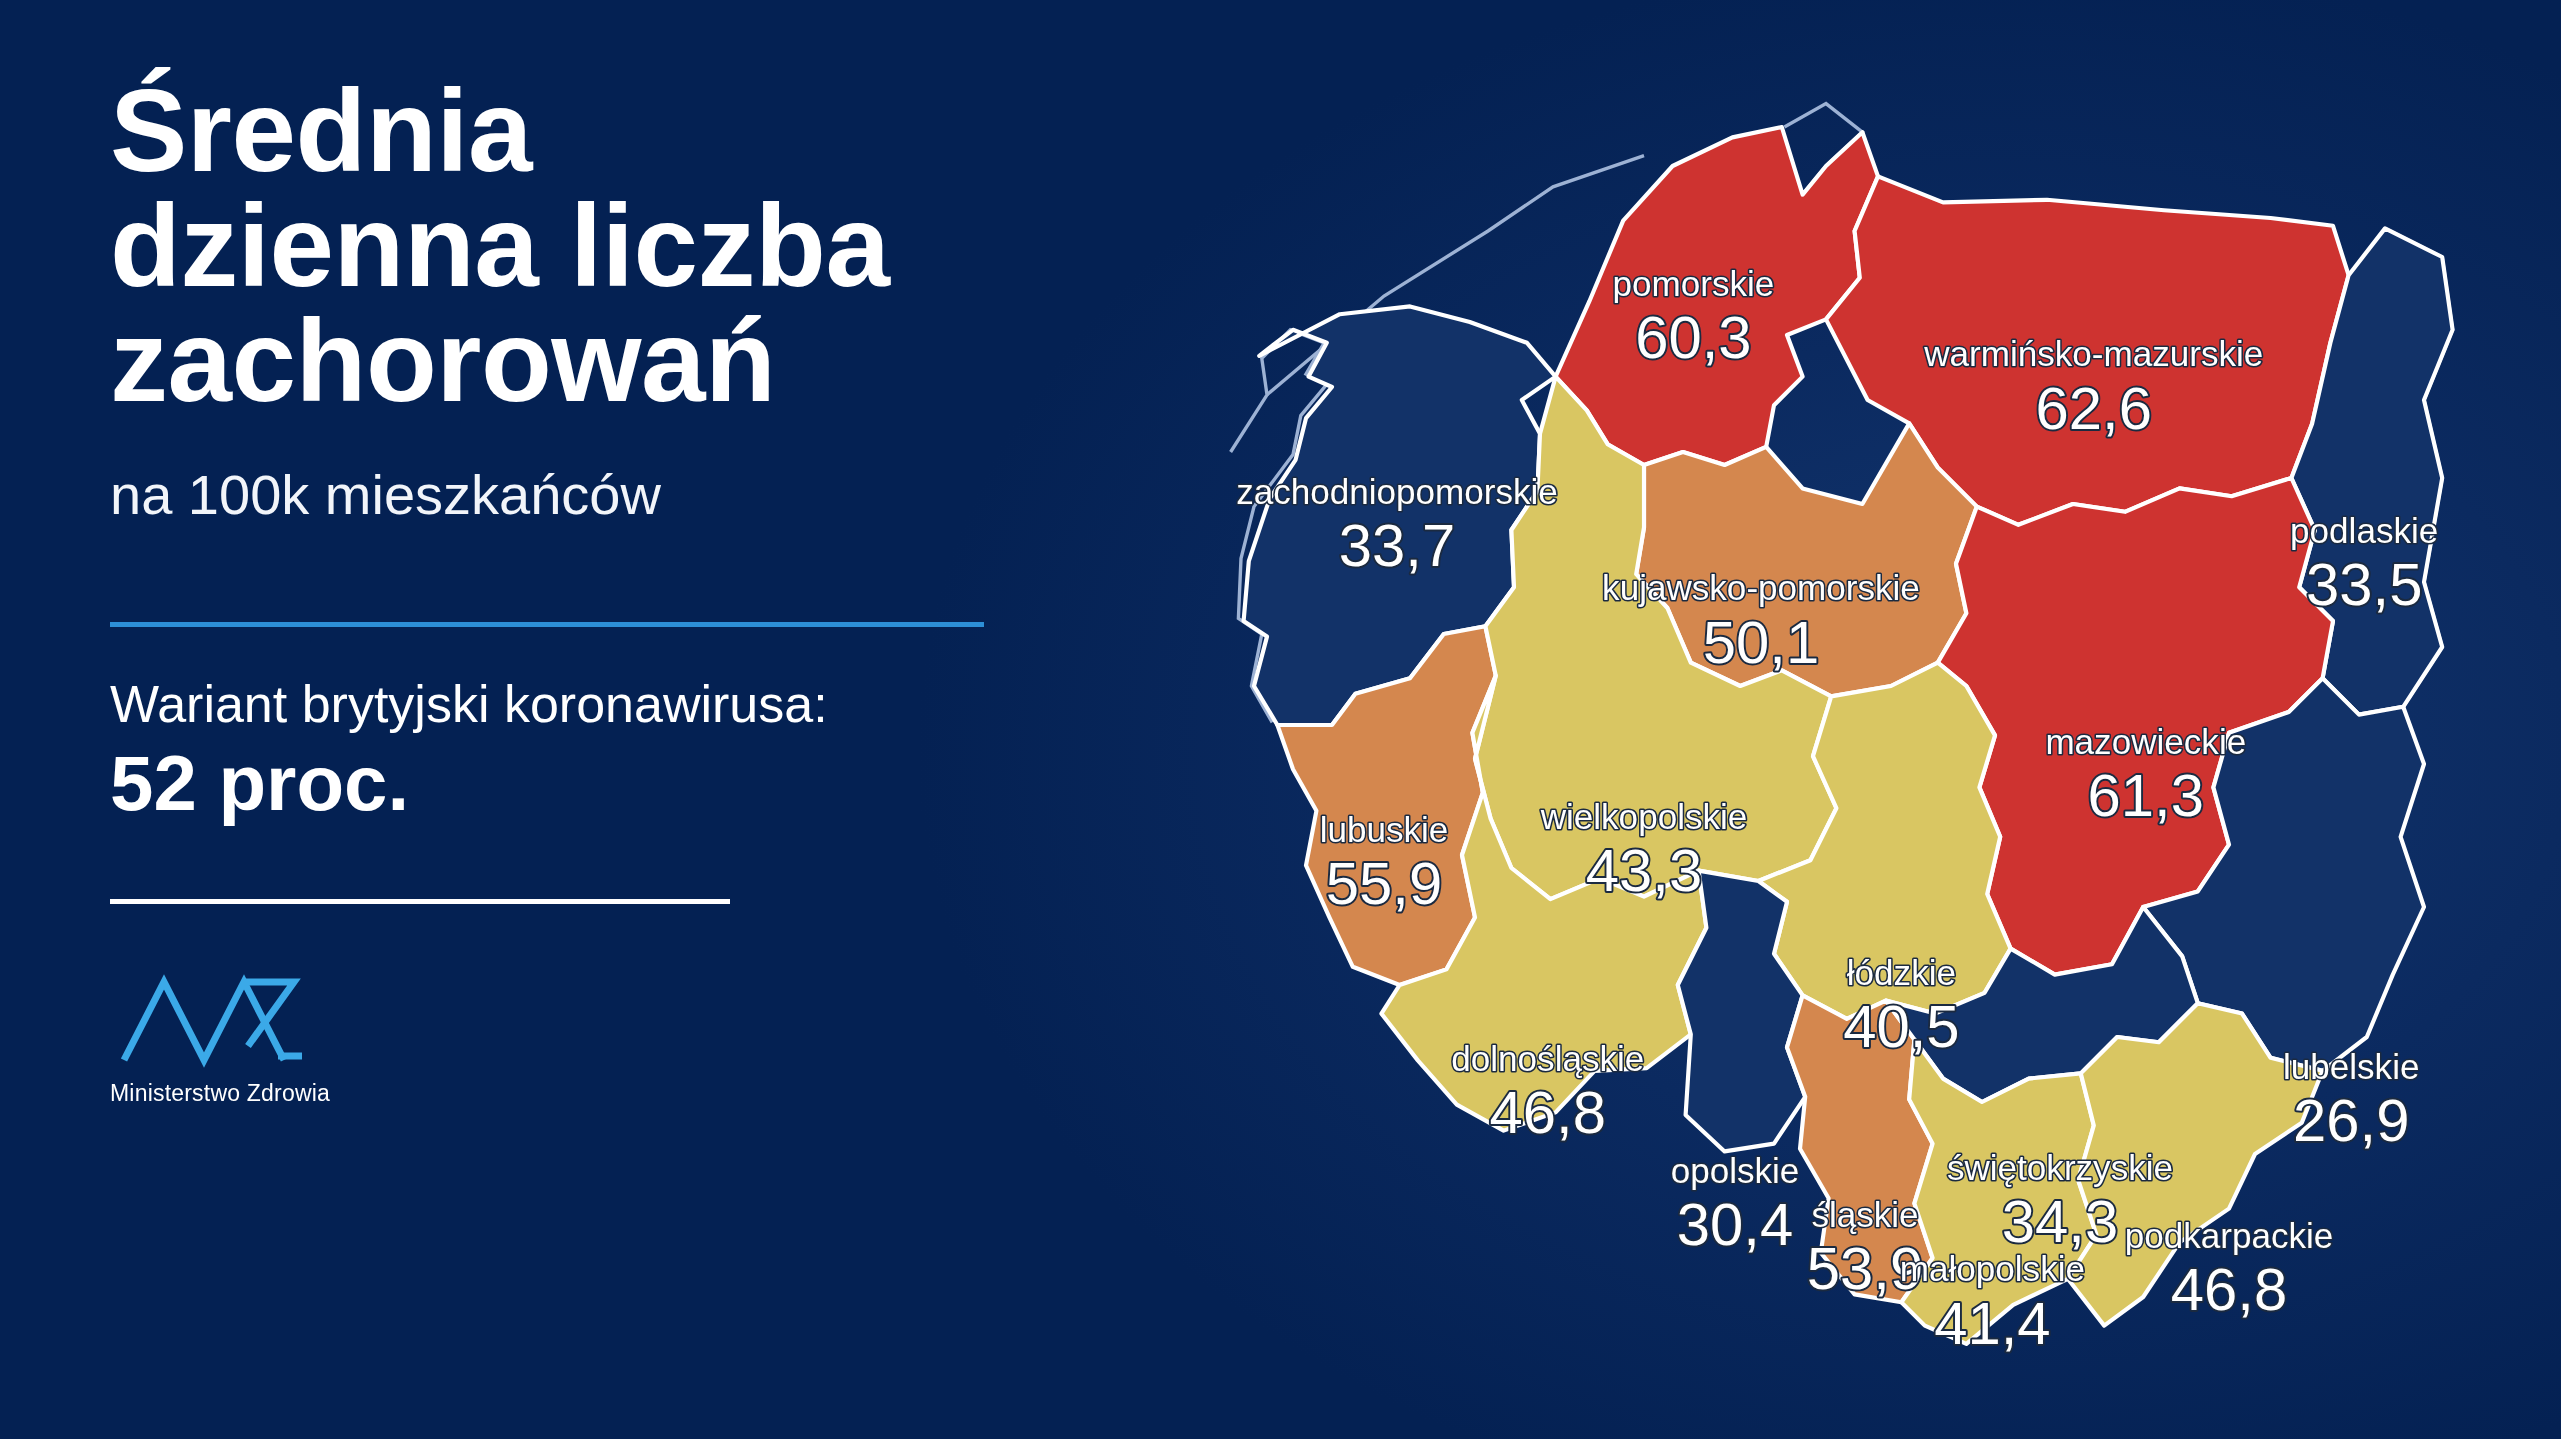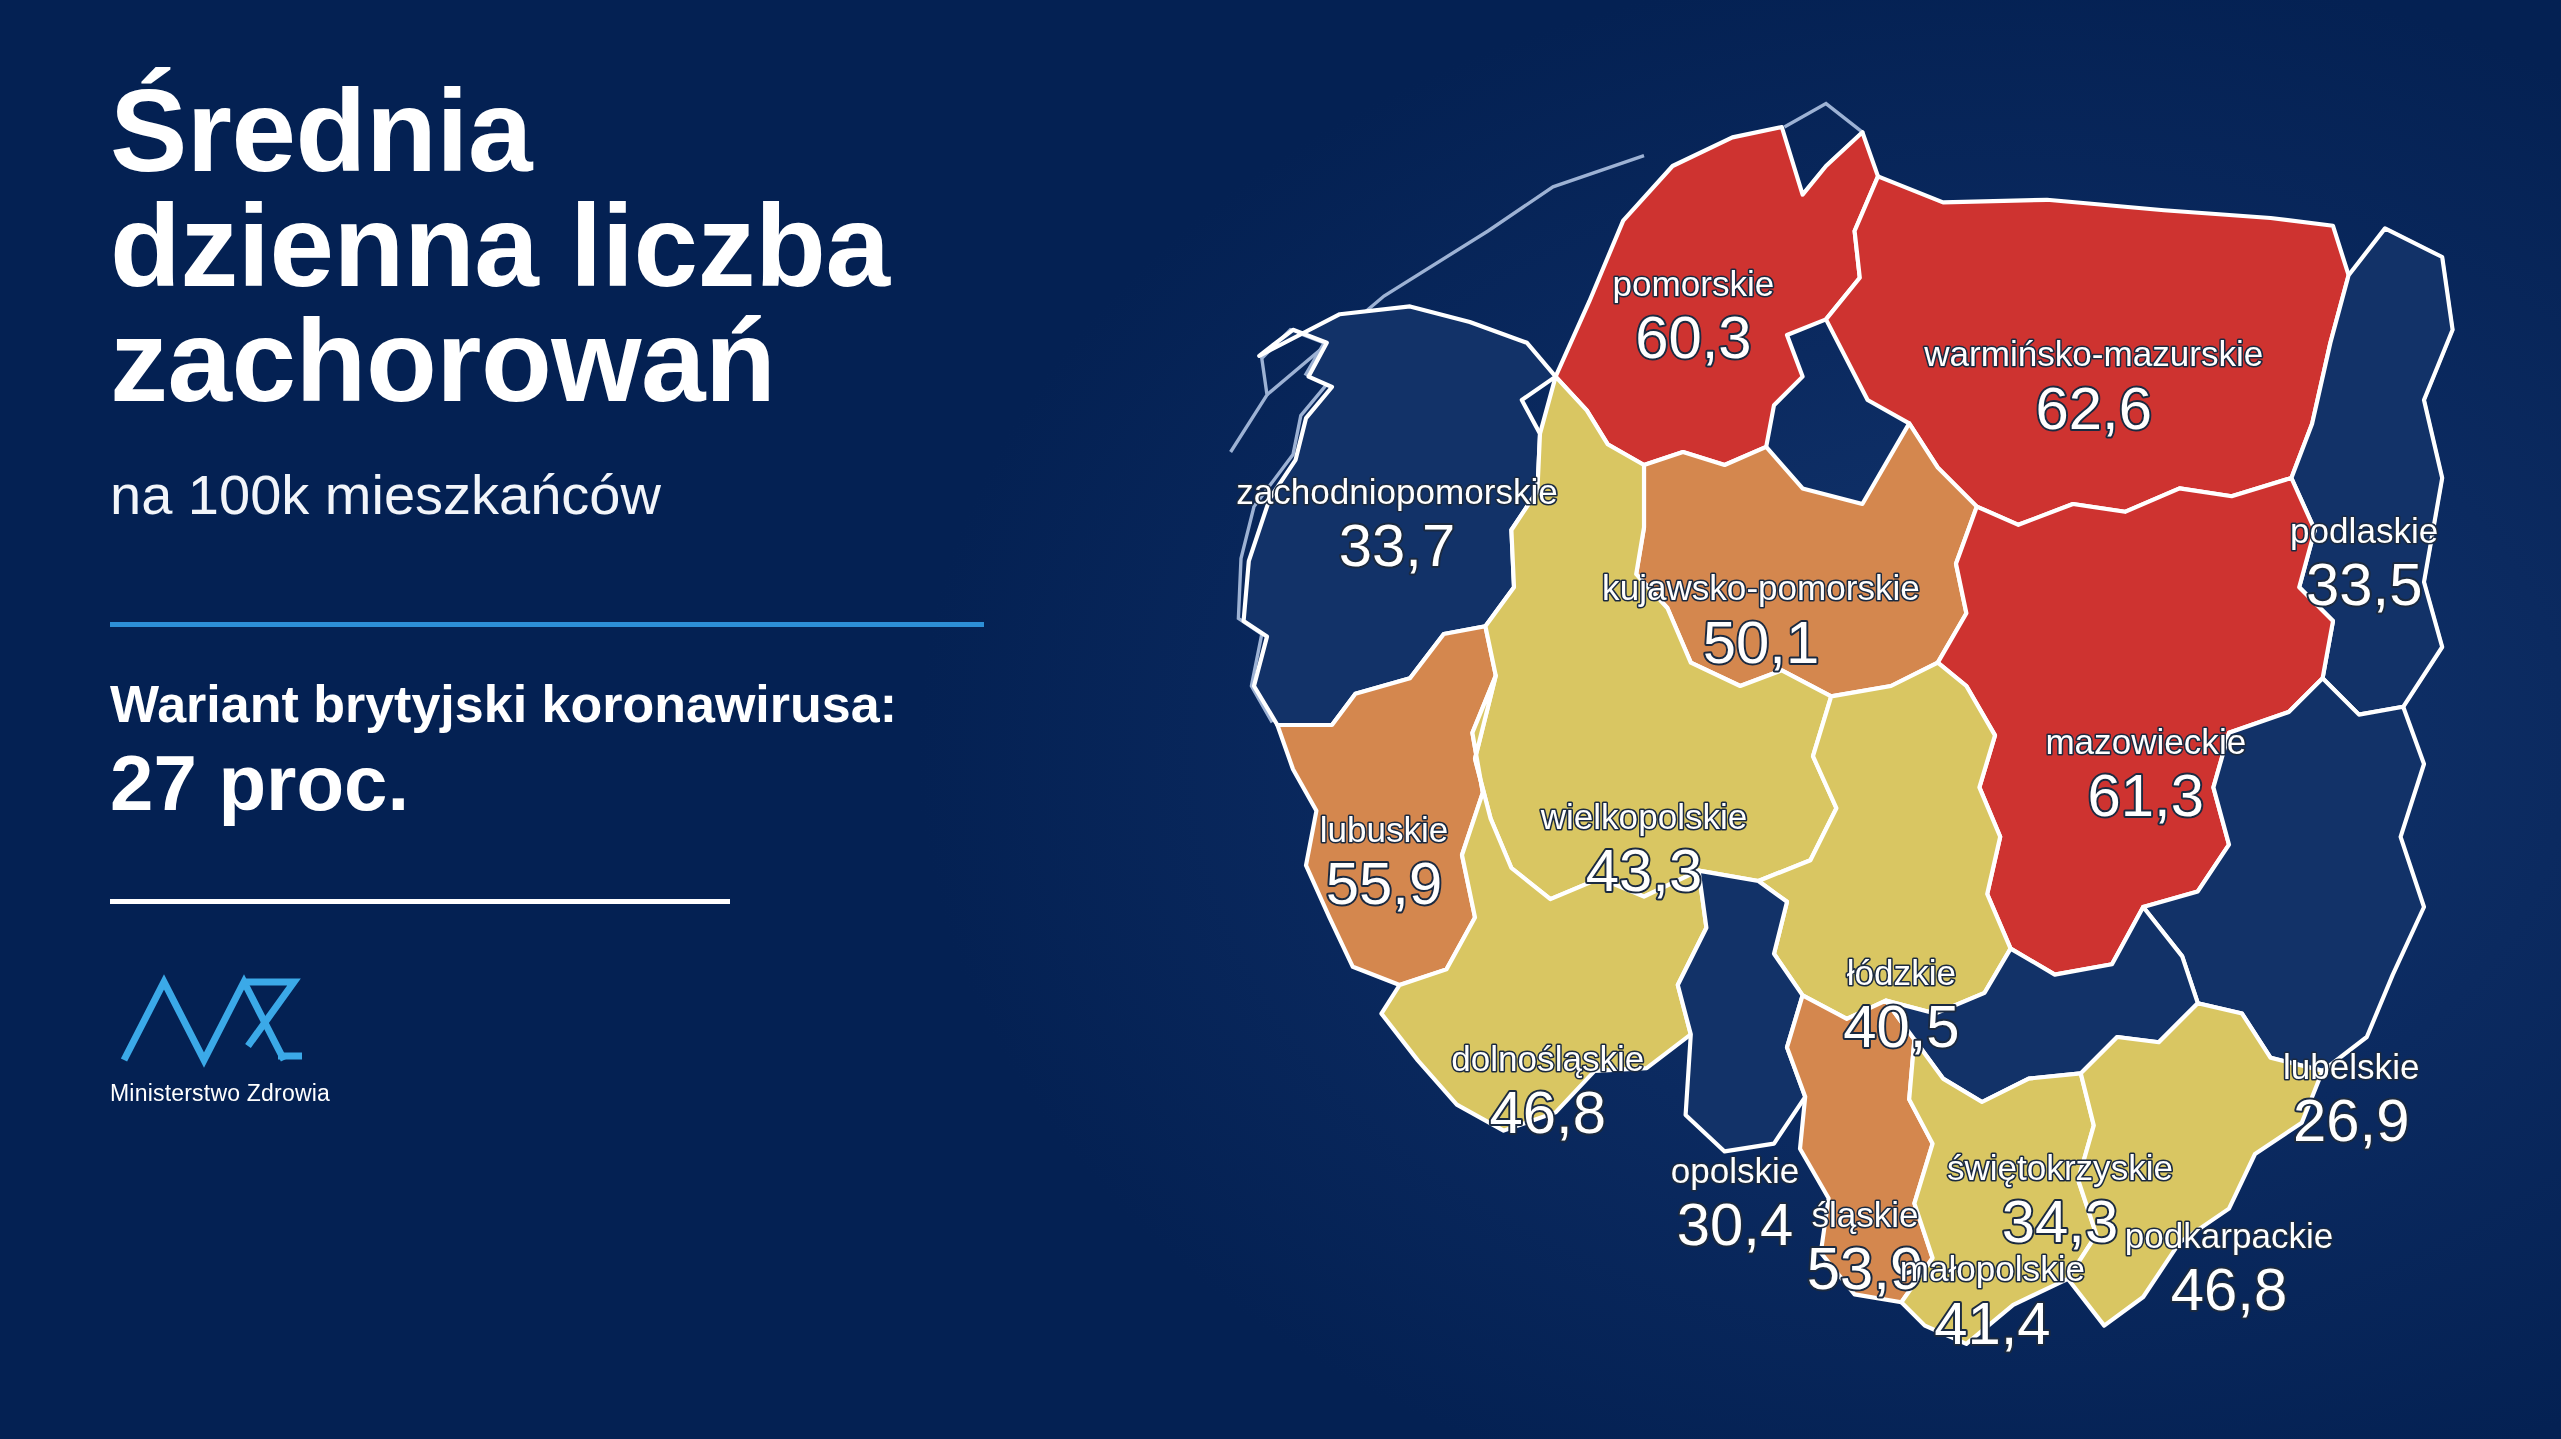--- a/index.html
+++ b/index.html
@@ -40,21 +40,21 @@
 
   #divider-blue {
     margin-top:96px;
     width:874px; height:5px;
     background:#2d8fd6;
   }
 
   #variant-label {
     margin-top:48px;
     font-size:52px;
-    font-weight:700;
+    font-weight:400;
     color:#ffffff;
     line-height:1.15;
   }
 
   #variant-value {
     margin-top:6px;
     font-size:78px;
     font-weight:bold;
     color:#ffffff;
     line-height:1.1;
@@ -126,21 +126,21 @@
   <h1 id="headline">Średnia
 dzienna liczba
 zachorowań</h1>
 
   <div id="subheadline">na 100k mieszkańców</div>
 
   <div id="divider-blue"></div>
 
   <div id="variant-label">Wariant brytyjski koronawirusa:</div>
 
-  <div id="variant-value">27 proc.</div>
+  <div id="variant-value">52 proc.</div>
 
   <div id="divider-white"></div>
 
   <div id="logos">
 
     <div class="mz-logo">
       <svg class="mz-mark" viewBox="0 0 210 96">
         <path d="M4 88 L44 10 L84 88 L124 10 L164 88" fill="none" stroke="#3ba9e8" stroke-width="7" stroke-linejoin="miter" stroke-linecap="butt"></path>
         <path d="M124 10 L174 10 L128 74" fill="none" stroke="#3ba9e8" stroke-width="7" stroke-linejoin="miter" stroke-linecap="butt"></path>
         <path d="M158 84 L182 84" fill="none" stroke="#3ba9e8" stroke-width="7" stroke-linecap="butt"></path>

